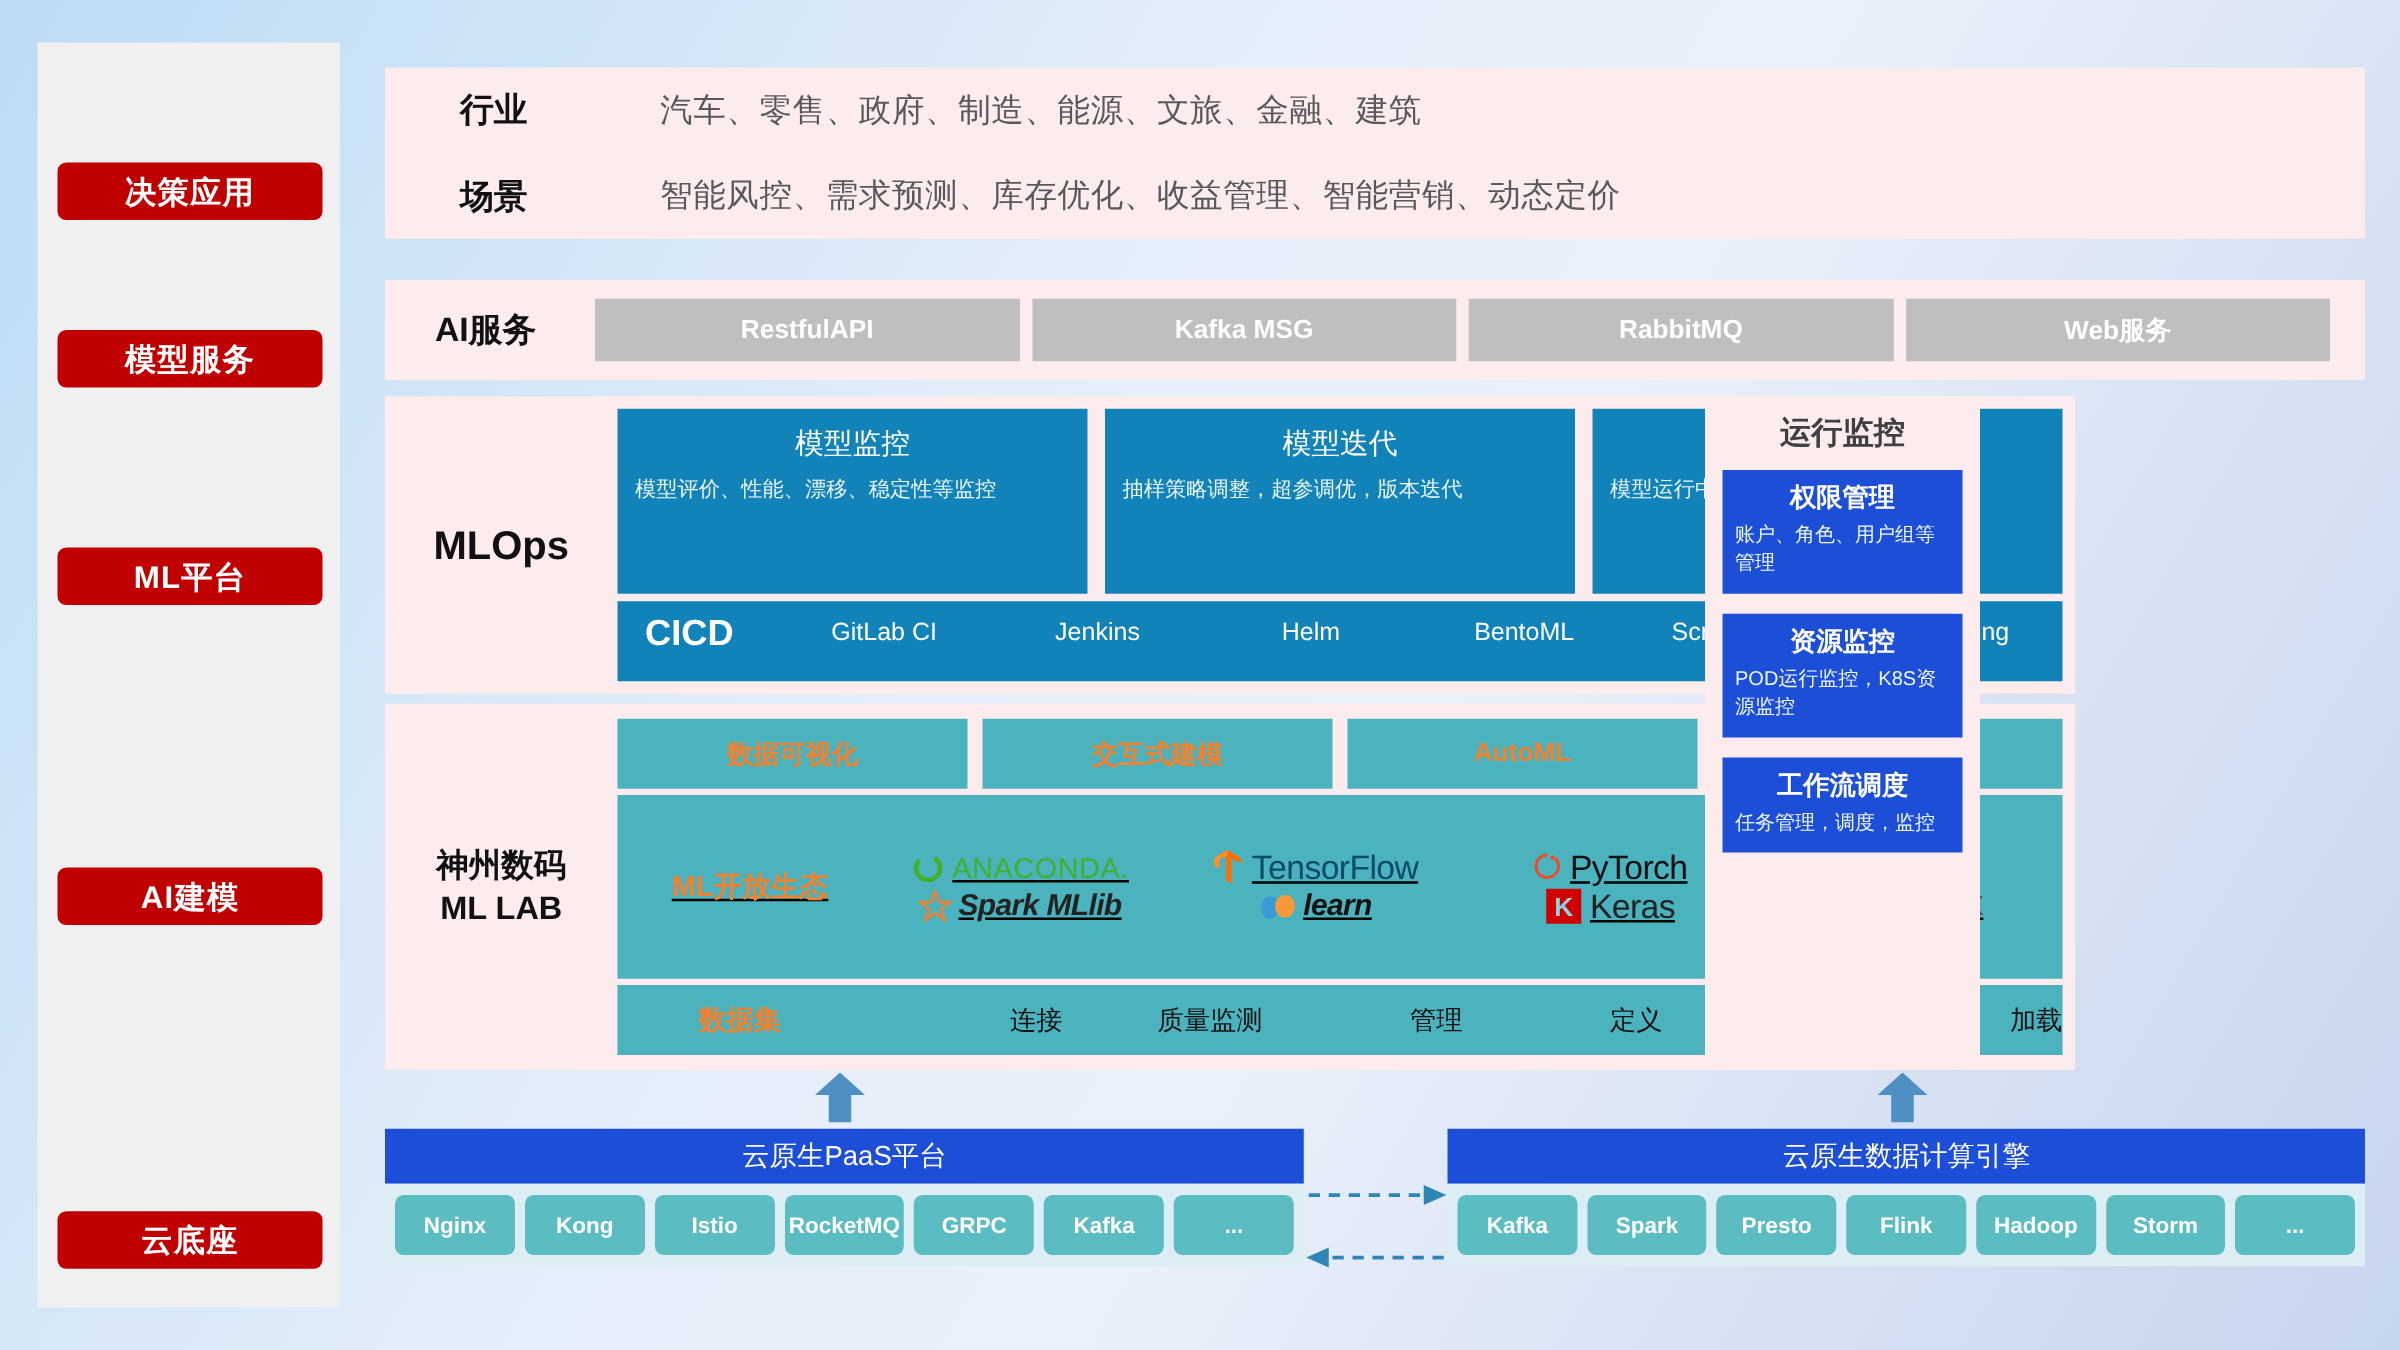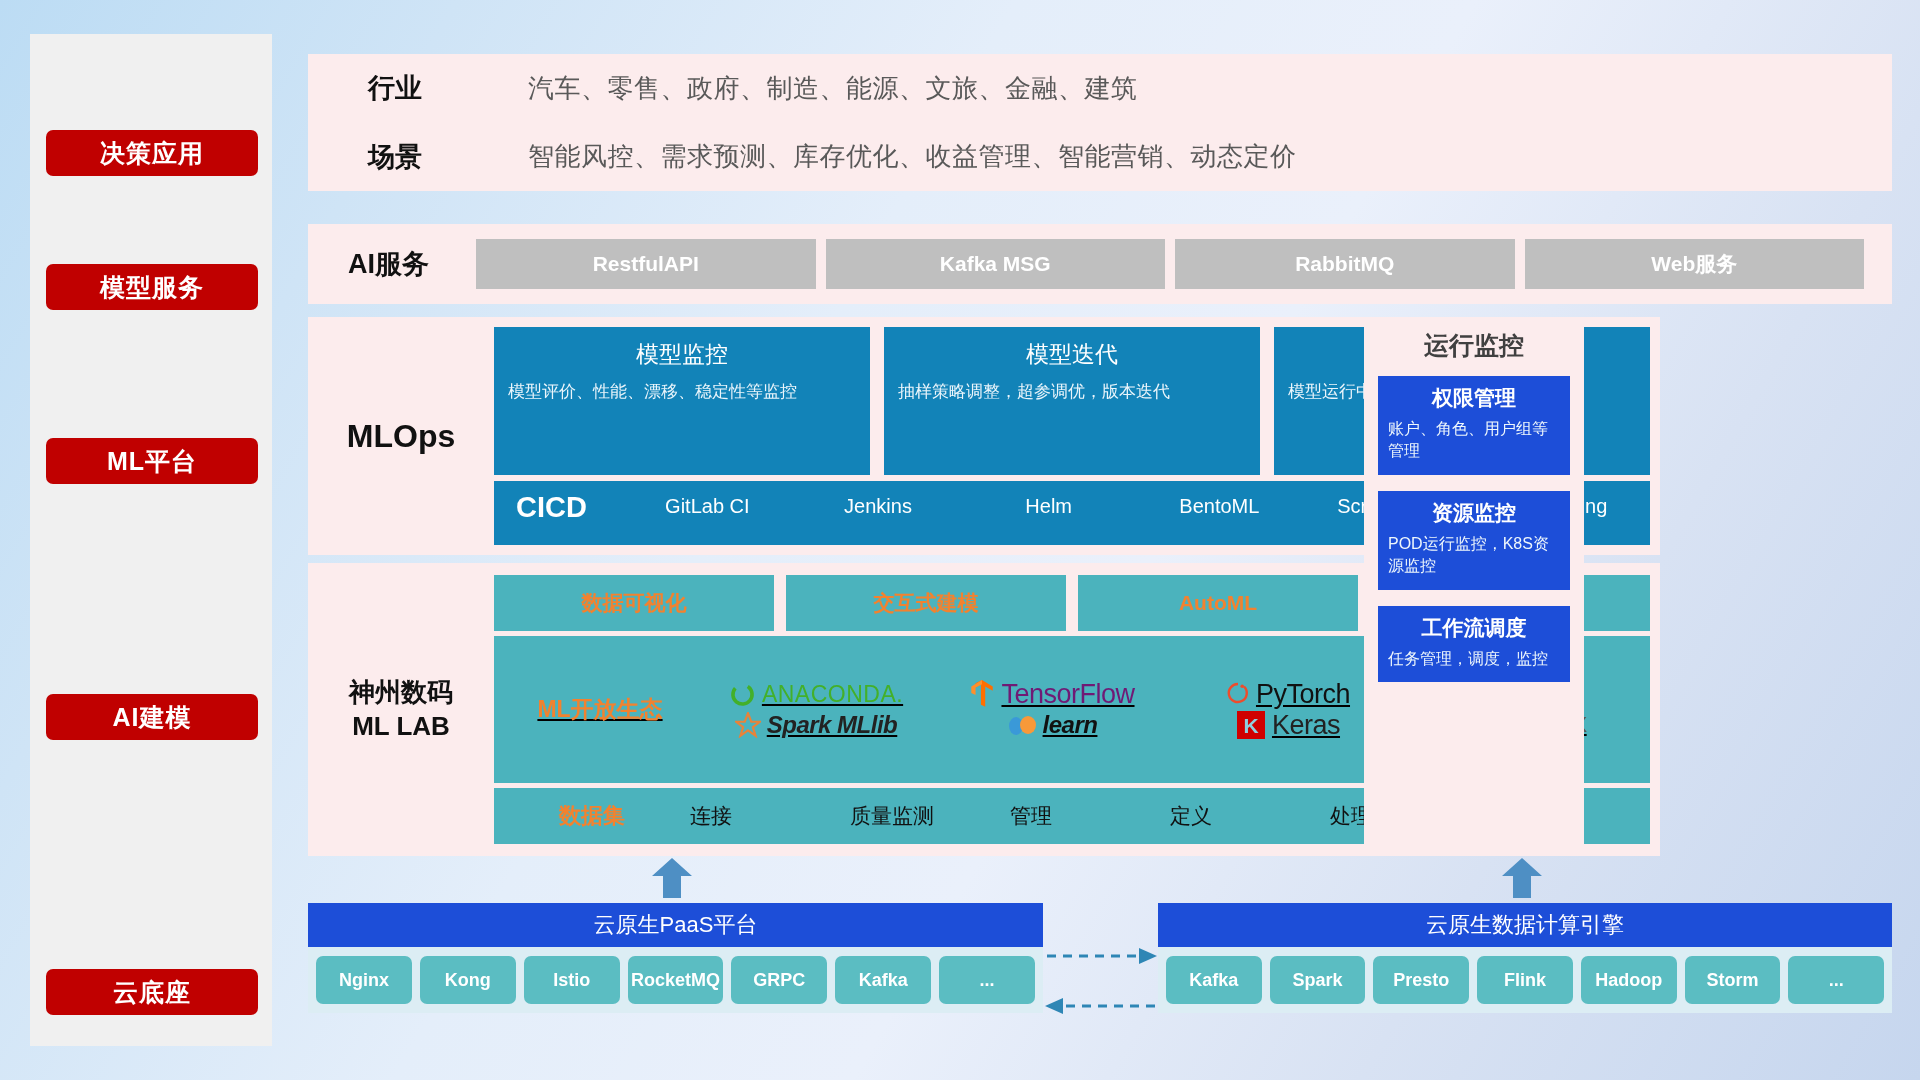--- a/index.html
+++ b/index.html
@@ -91,21 +91,21 @@
     flex: 1; background: #4bb3bd; display: flex; align-items: center; justify-content: center;
     color: #f2822f; font-size: 21px; font-weight: bold;
   }
   .eco-row { background: #4bb3bd; height: 148px; display: flex; align-items: center; padding: 0 8px; text-decoration: underline; }
   .eco-label { flex: 0 0 196px; color: #f2822f; font-size: 23px; font-weight: bold; text-align: center; }
   .eco-logos { flex: 1; display: grid; grid-template-columns: repeat(4, 1fr); grid-template-rows: 1fr 1fr; align-items: center; justify-items: center; }
   .logo { display: flex; align-items: center; gap: 6px; }
   .logo-txt { font-size: 27px; letter-spacing: -0.5px; }
   .ds-row { background: #4bb3bd; height: 56px; display: flex; align-items: center; }
   .ds-label { flex: 0 0 196px; color: #f2822f; font-size: 22px; font-weight: bold; text-align: center; }
-  .ds-item { flex: 1; text-align: left; color: #111; font-size: 21px; }
+  .ds-item { flex: 1; text-align: right; color: #111; font-size: 21px; }
 
   
   #monitor-col {
     position: absolute; left: 1364px; top: 317px; width: 220px; height: 539px;
     background: #fceced; padding: 12px 14px;
   }
   #monitor-col h3 { text-align: center; font-size: 25px; font-weight: bold; color: #404040; margin-bottom: 14px; }
   .mon-card { background: #1d4ed8; margin-bottom: 16px; padding: 8px 10px 12px; }
   .mon-card h5 { text-align: center; color: #fff; font-size: 21px; font-weight: bold; margin-bottom: 6px; }
   .mon-card p { color: #eef7fc; font-size: 16px; line-height: 1.4; }
@@ -219,21 +219,21 @@
               <circle cx="12" cy="12" r="8.5" fill="none" stroke="#43b02a" stroke-width="3.2" stroke-dasharray="40 12" transform="rotate(-50 12 12)"></circle>
             </svg>
             <span class="logo-txt" style="color:#43b02a;font-size:23px;letter-spacing:0.5px;">ANACONDA.</span>
           </div>
 
           <div class="logo">
             <svg width="26" height="30" viewBox="0 0 24 28">
               <polygon points="12,1 22,7 22,11 15,7 15,26 11,24 11,5 6,8 6,4" fill="#ff6f00"></polygon>
               <polygon points="12,1 2,7 2,13 6,15 6,8 12,5" fill="#ff8f2b"></polygon>
             </svg>
-            <span class="logo-txt" style="color:#701a75;text-align:center;">TensorFlow</span>
+            <span class="logo-txt" style="color:#0c4a6e;text-align:center;">TensorFlow</span>
           </div>
 
           <div class="logo">
             <svg width="24" height="28" viewBox="0 0 24 28">
               <path d="M12 4 a9 9 0 1 0 6 2.5" fill="none" stroke="#ee4c2c" stroke-width="2.4"></path>
               <circle cx="16.2" cy="6.2" r="1.8" fill="#ee4c2c"></circle>
             </svg>
             <span class="logo-txt" style="color:#111;">PyTorch</span>
           </div>
 

